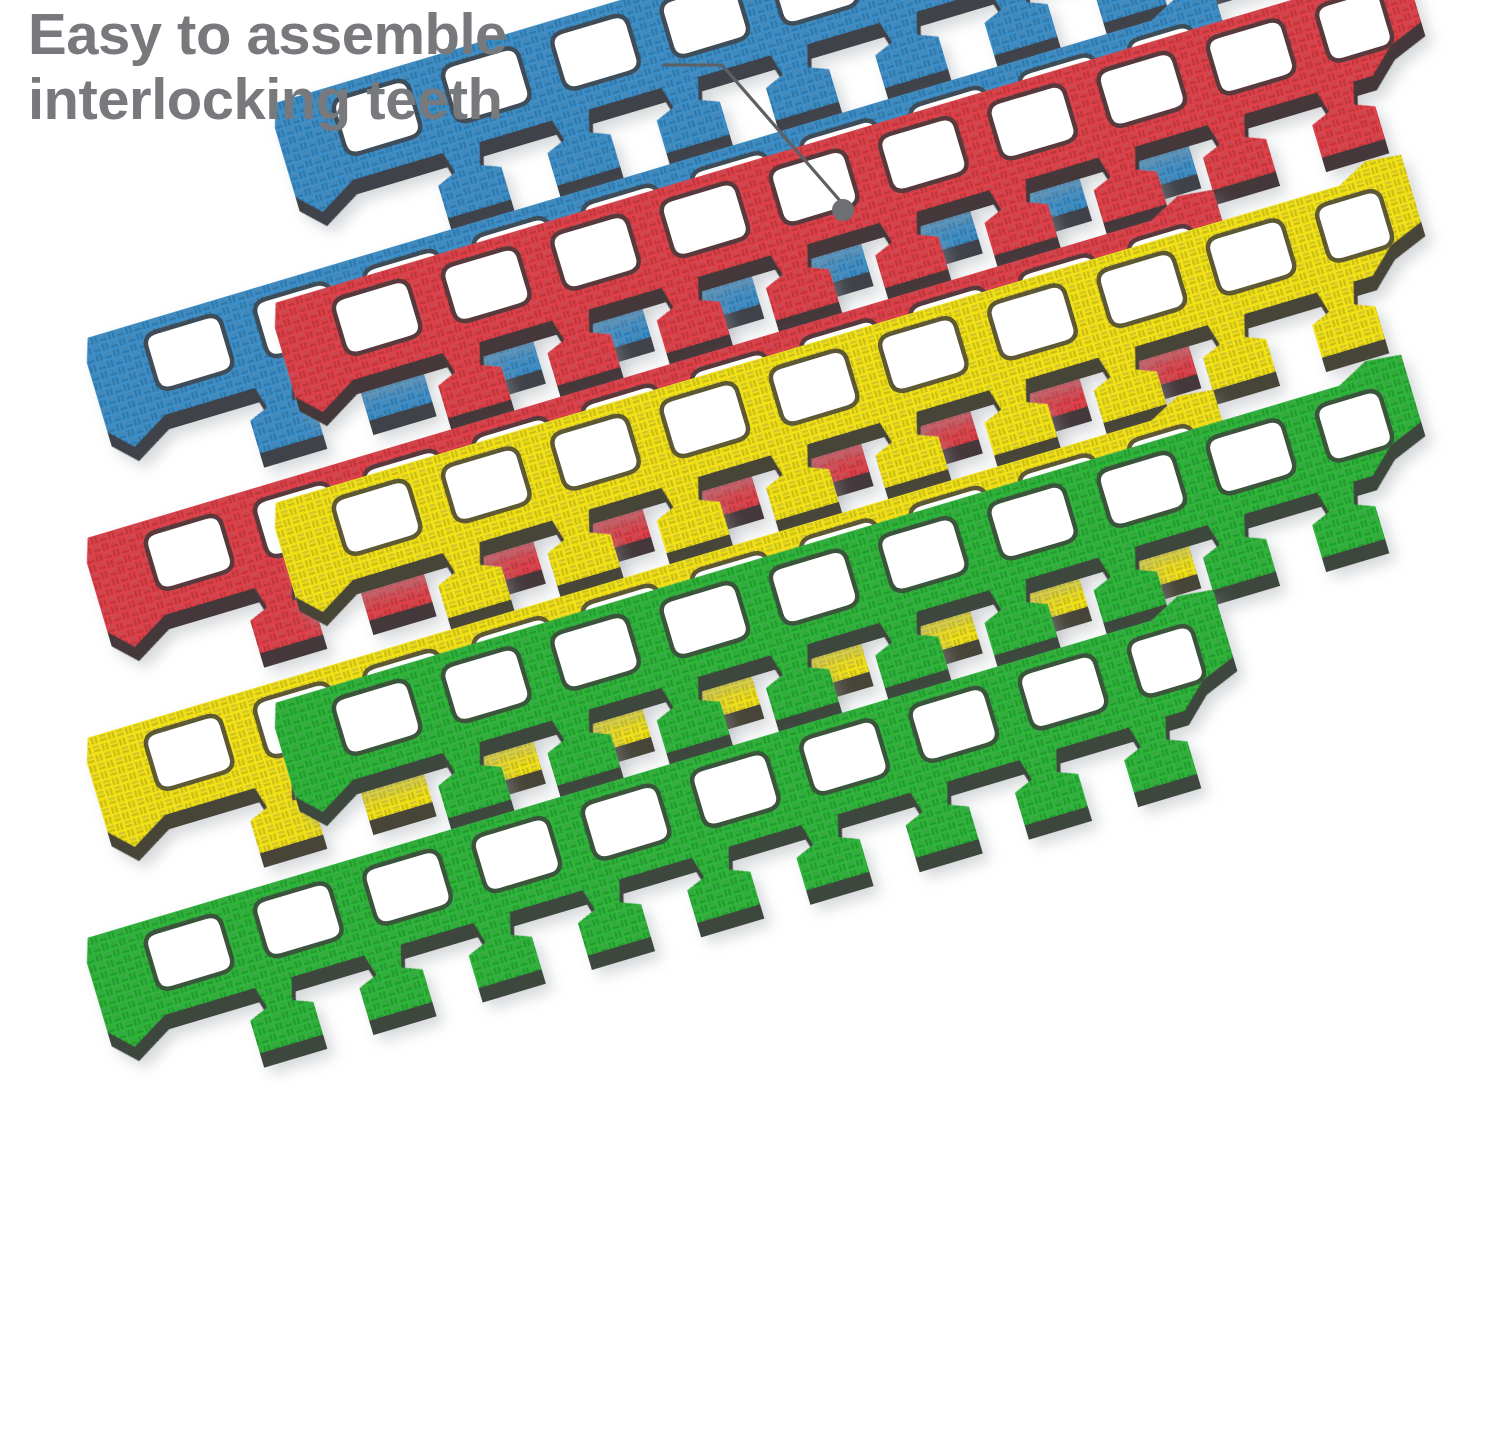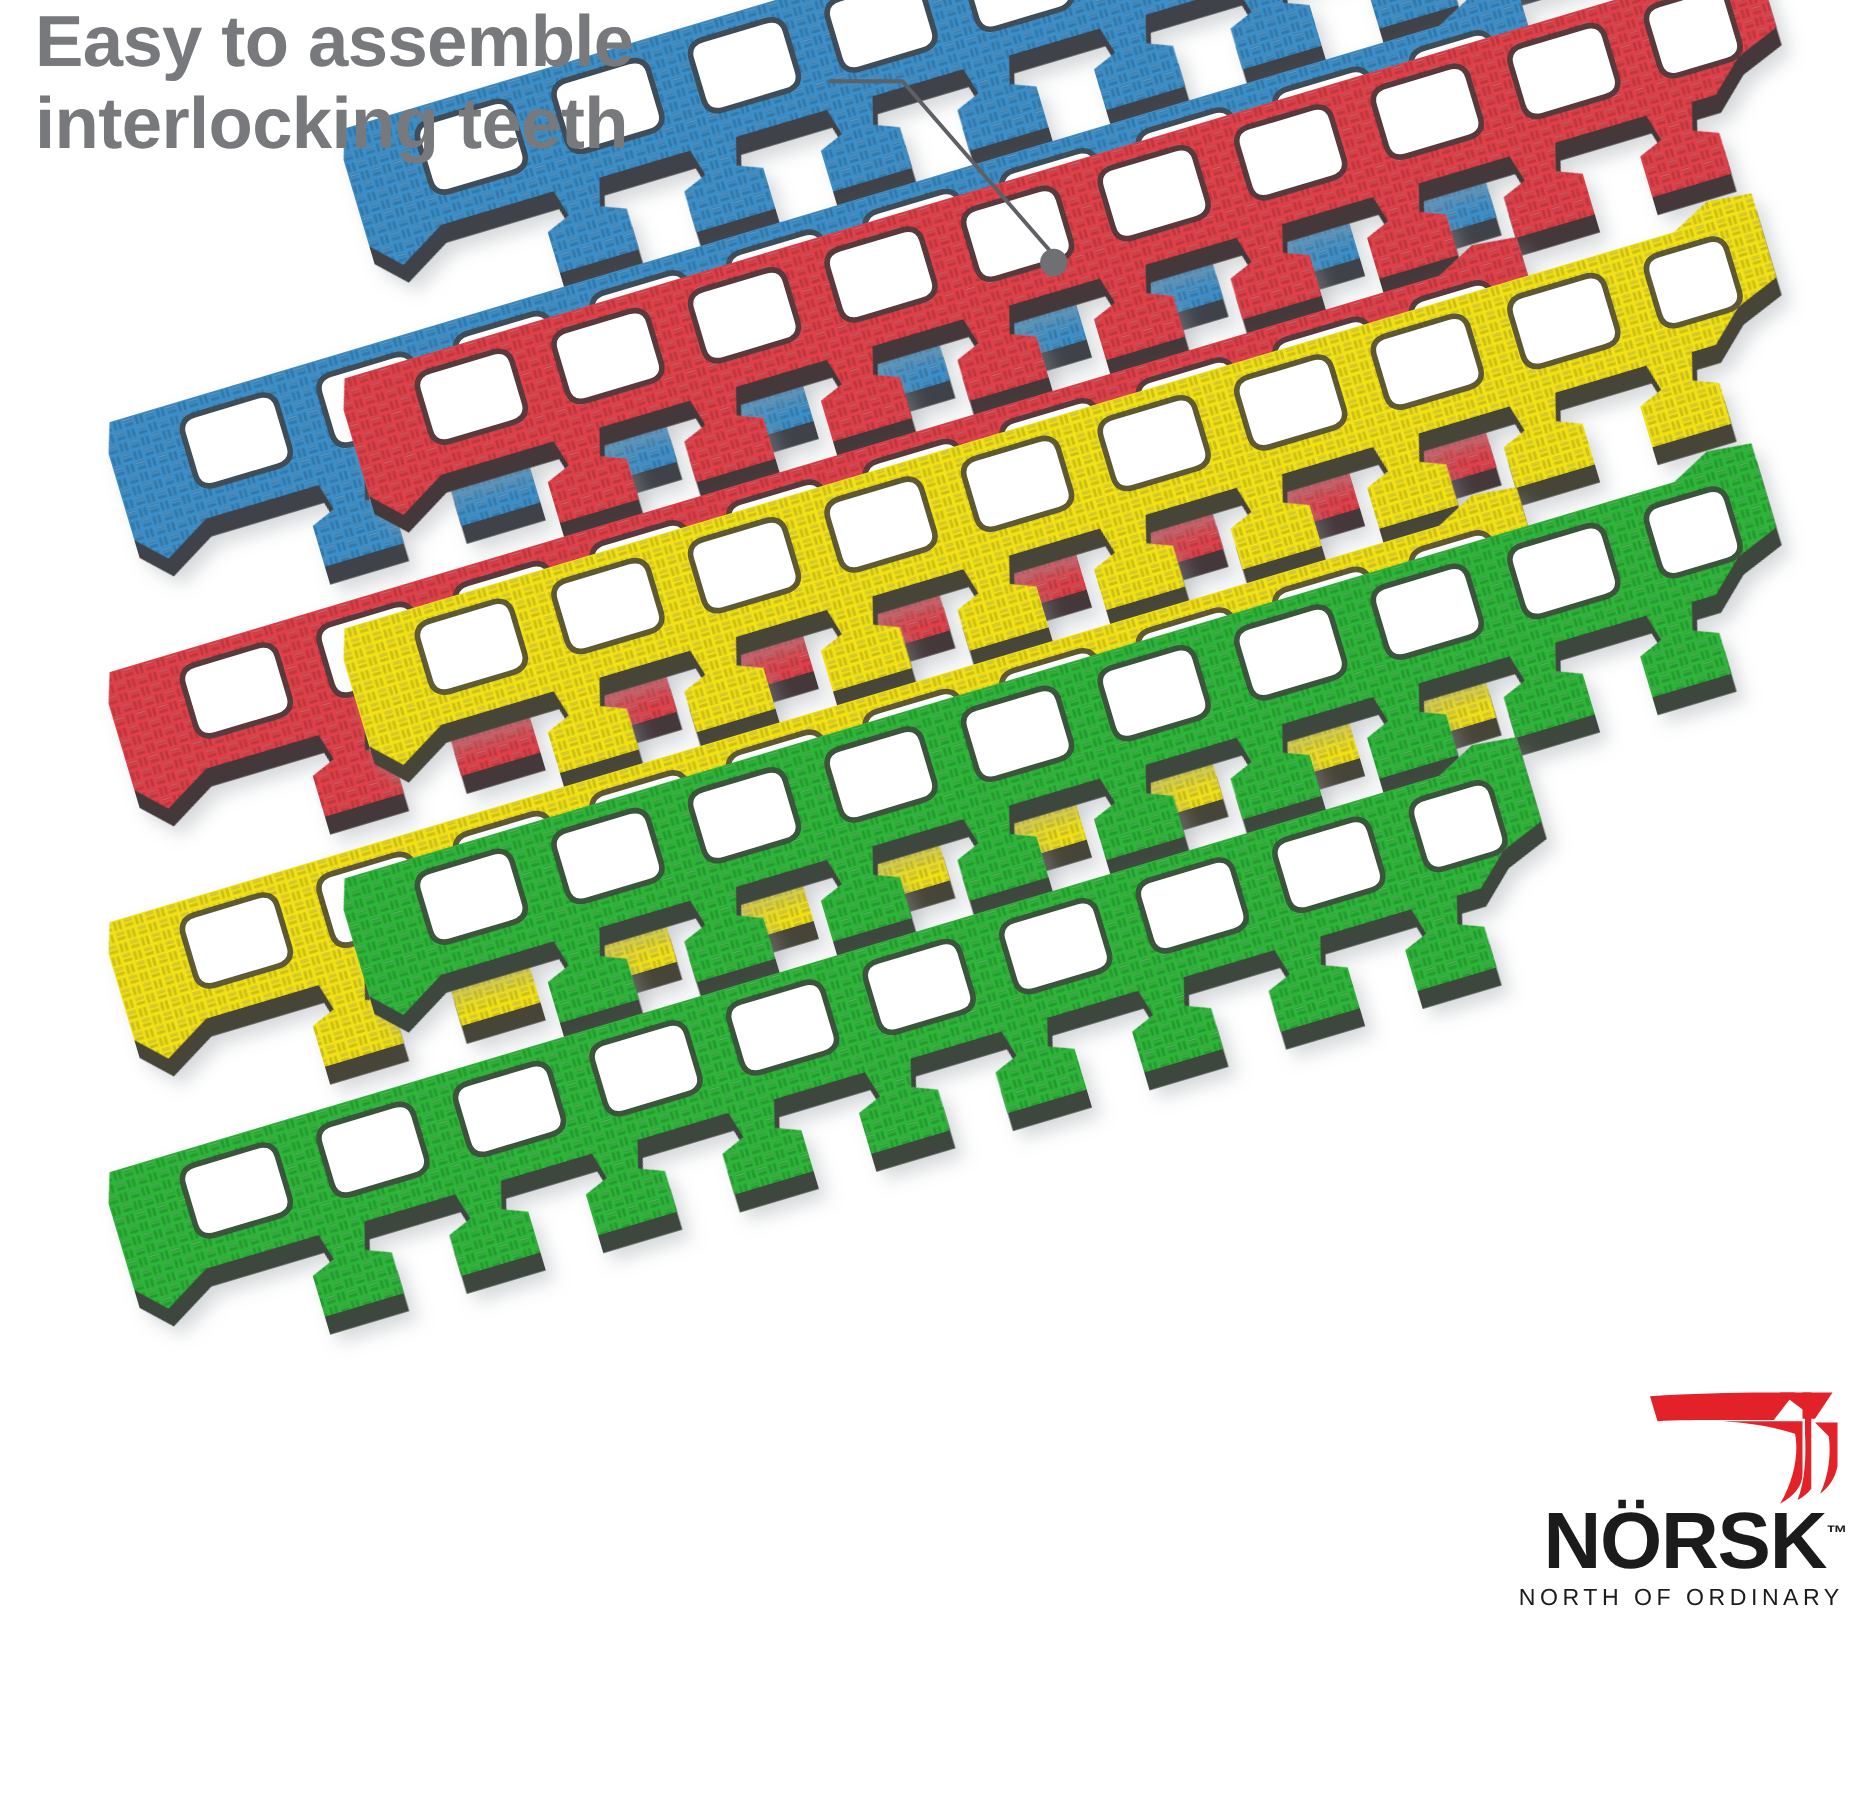--- a/index.html
+++ b/index.html
@@ -326,32 +326,14 @@
 
   <svg id="leader" viewBox="0 0 1500 1448" xmlns="http://www.w3.org/2000/svg">
     <polyline points="664,65 722,65 842,203" fill="none" stroke="#5e6063" stroke-width="3.2" stroke-linecap="round" stroke-linejoin="round"></polyline>
     <circle cx="843" cy="210" r="11" fill="#6e7073"></circle>
   </svg>
 
   <p id="headline-text" class="callout-text">Easy to assemble
 interlocking teeth</p>
 
 
-  <div id="brand-logo">
-
-    <svg id="brand-mark" width="158" height="100" viewBox="0 0 158 100" xmlns="http://www.w3.org/2000/svg">
-
-      <path d="M 2,12 C 34,10 66,9 96,9 L 118,9 L 101,31 L 60,31 C 42,31 22,31 8,32 Z" fill="#e32128"></path>
-
-      <path d="M 60,32 L 124,32 L 124,74 C 124,84 117,92 106,98 C 118,78 121,56 118,42 C 100,36 78,33 60,32 Z" fill="#e32128"></path>
-
-      <path d="M 106,9 L 131,9 L 131,86 C 128,90 124,93 120,95 C 126,80 127,60 126,42 L 126,24 Z" fill="#e32128"></path>
-
-      <path d="M 124,9 L 148,9 L 134,30 L 124,30 Z" fill="#e32128"></path>
-      <path d="M 134,33 L 152,33 L 152,68 C 150,78 145,85 138,90 C 145,76 147,58 145,44 Z" fill="#e32128"></path>
-    </svg>
-
-    <span class="brand-wordmark"><span>NÖRSK</span><span class="brand-tm">™</span></span>
-
-    <span class="brand-tagline">NORTH OF ORDINARY</span>
-  </div>
 
 </div>
 
 </body></html>

